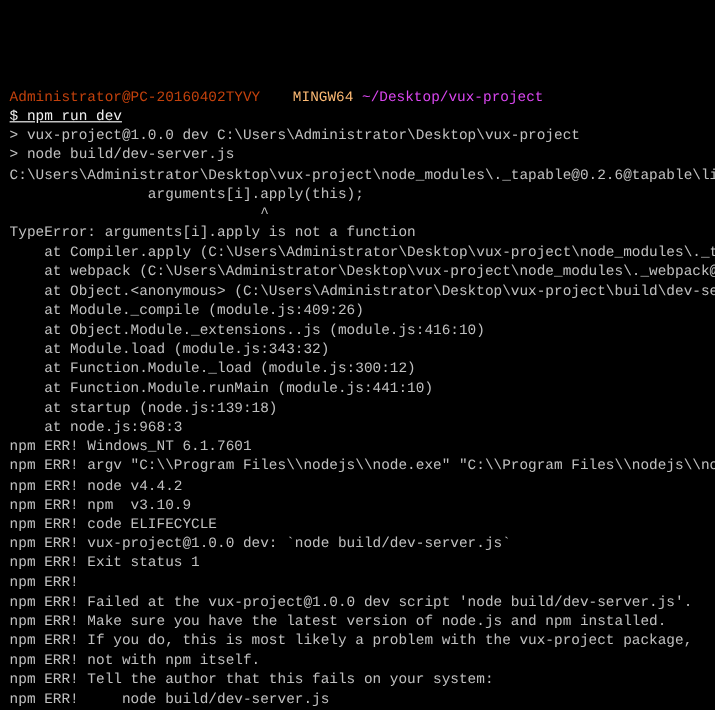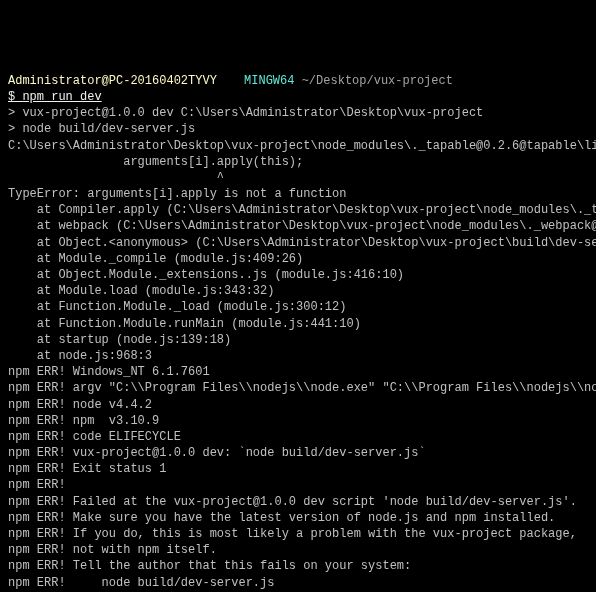--- a/index.html
+++ b/index.html
@@ -9,23 +9,23 @@
     color: #c0c0c0;
     font-family: "Consolas", "Courier New", monospace;
     font-size: 12px;
     line-height: 1.35;
     white-space: pre;
     width: 596px;
     height: 592px;
     box-sizing: border-box;
     overflow: hidden;
   }
-  .user { color: #fef9c3; }
-  .env  { color: #5eead4; padding-left: 20px; }
-  .path { color: #a3a3a3; }
+  .user { color: #c2410c; }
+  .env  { color: #fdba74; padding-left: 20px; }
+  .path { color: #d946ef; }
   .white { color: #f0f0f0; text-decoration: underline; }
   .gray  { color: #c0c0c0; }
   .line { display: block; }
 </style>
 </head>
 <body>
 
 
 
 <span class="line"><span class="user">Administrator@PC-20160402TYVY</span> <span class="env">MINGW64</span> <span class="path">~/Desktop/vux-project</span></span><span class="line white">$ npm run dev</span><div id="out-container"><span class="line gray"></span><span class="line gray">&gt; vux-project@1.0.0 dev C:\Users\Administrator\Desktop\vux-project</span><span class="line gray">&gt; node build/dev-server.js</span><span class="line gray"></span><span class="line gray">C:\Users\Administrator\Desktop\vux-project\node_modules\._tapable@0.2.6@tapable\lib\Tapable.js:306</span><span class="line gray">                arguments[i].apply(this);</span><span class="line gray">                             ^</span><span class="line gray"></span><span class="line gray">TypeError: arguments[i].apply is not a function</span><span class="line gray">    at Compiler.apply (C:\Users\Administrator\Desktop\vux-project\node_modules\._tapable@0.2.6@tapable\lib\Tapable.js:306:16)</span><span class="line gray">    at webpack (C:\Users\Administrator\Desktop\vux-project\node_modules\._webpack@2.6.0@webpack\lib\webpack.js:32:19)</span><span class="line gray">    at Object.&lt;anonymous&gt; (C:\Users\Administrator\Desktop\vux-project\build\dev-server.js:24:16)</span><span class="line gray">    at Module._compile (module.js:409:26)</span><span class="line gray">    at Object.Module._extensions..js (module.js:416:10)</span><span class="line gray">    at Module.load (module.js:343:32)</span><span class="line gray">    at Function.Module._load (module.js:300:12)</span><span class="line gray">    at Function.Module.runMain (module.js:441:10)</span><span class="line gray">    at startup (node.js:139:18)</span><span class="line gray">    at node.js:968:3</span><span class="line gray"></span><span class="line gray">npm ERR! Windows_NT 6.1.7601</span><span class="line gray">npm ERR! argv "C:\\Program Files\\nodejs\\node.exe" "C:\\Program Files\\nodejs\\node_modules\\npm\\bin\\npm-cli.js" "run" "dev"</span><span class="line gray">npm ERR! node v4.4.2</span><span class="line gray">npm ERR! npm  v3.10.9</span><span class="line gray">npm ERR! code ELIFECYCLE</span><span class="line gray">npm ERR! vux-project@1.0.0 dev: `node build/dev-server.js`</span><span class="line gray">npm ERR! Exit status 1</span><span class="line gray">npm ERR!</span><span class="line gray">npm ERR! Failed at the vux-project@1.0.0 dev script 'node build/dev-server.js'.</span><span class="line gray">npm ERR! Make sure you have the latest version of node.js and npm installed.</span><span class="line gray">npm ERR! If you do, this is most likely a problem with the vux-project package,</span><span class="line gray">npm ERR! not with npm itself.</span><span class="line gray">npm ERR! Tell the author that this fails on your system:</span><span class="line gray">npm ERR!     node build/dev-server.js</span><span class="line gray">npm ERR! You can get information on how to open an issue for this project with:</span><span class="line gray"></span></div>

